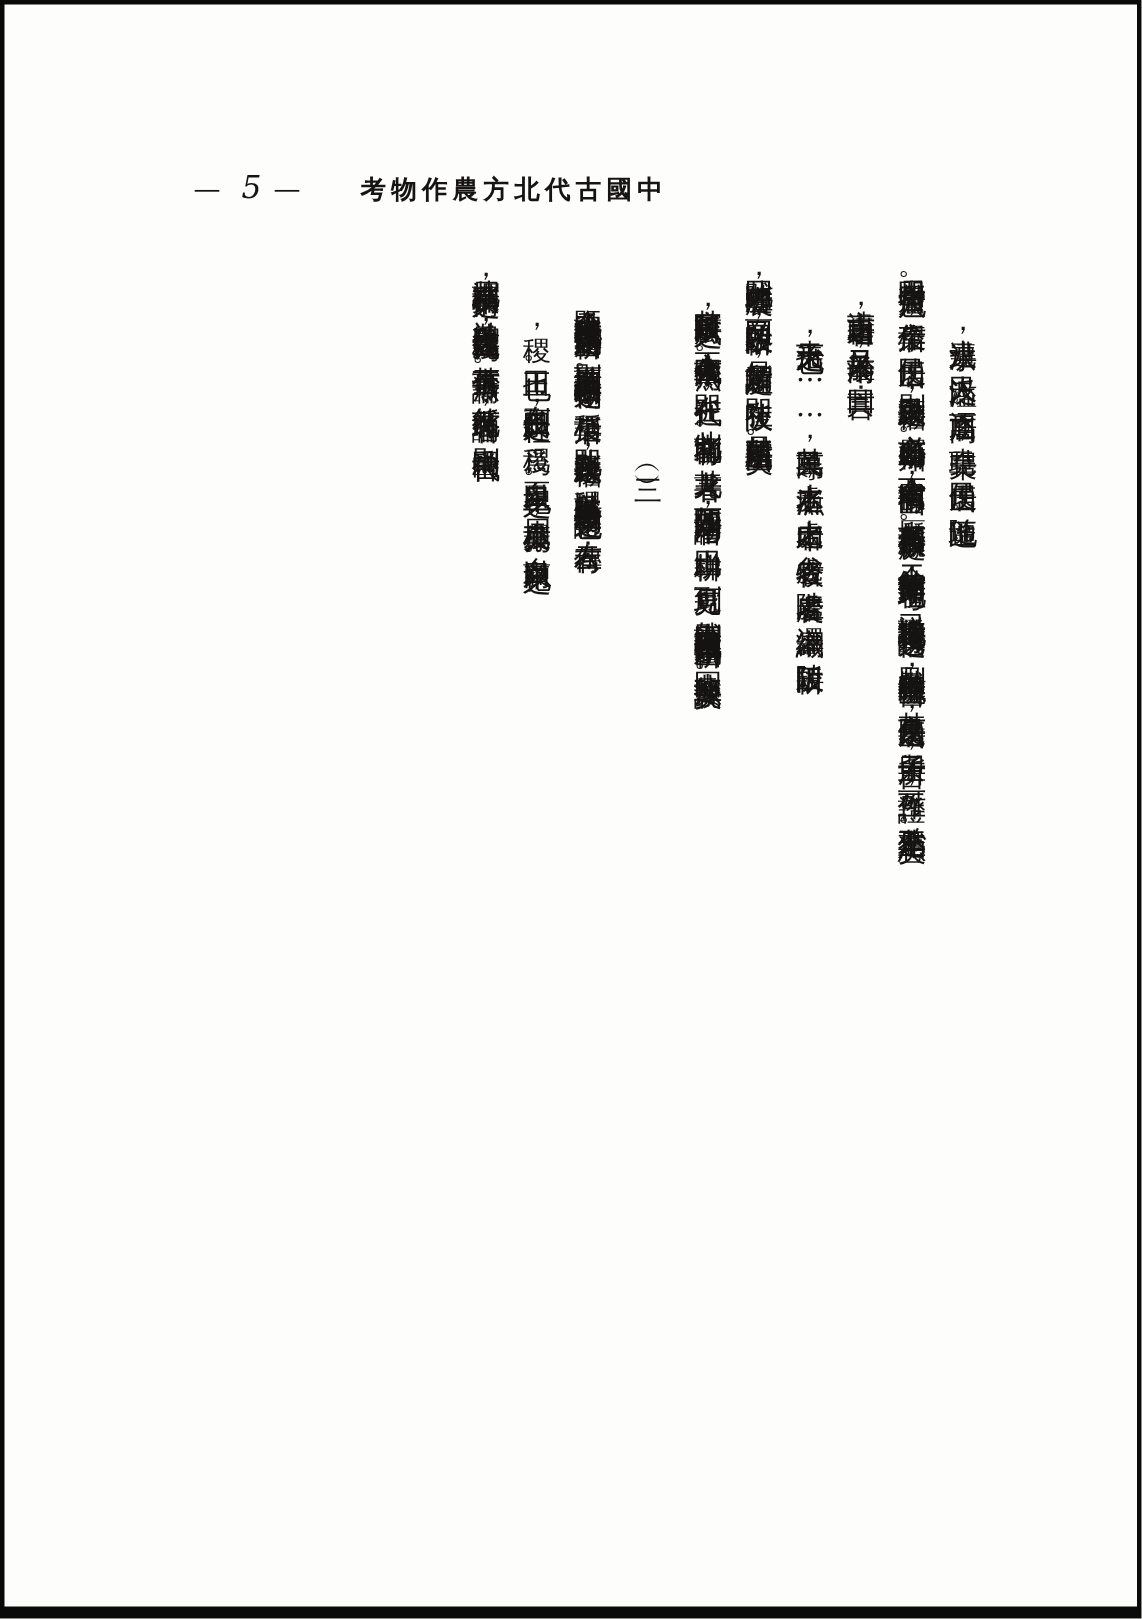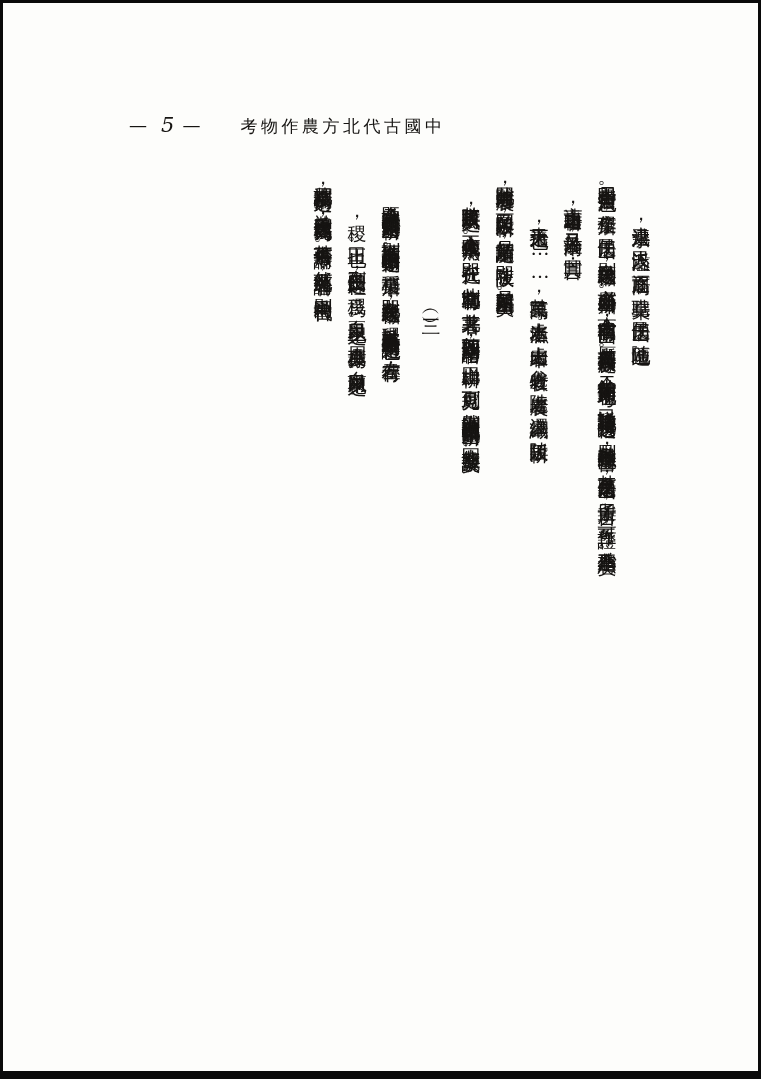--- a/index.html
+++ b/index.html
@@ -26,21 +26,21 @@
     display:flex;align-items:baseline;
     font-size:18px;letter-spacing:6px;
   }
   .page-num{
     font-style:italic;font-size:21px;
     padding:0 8px;letter-spacing:0;
   }
   .running-title{
     margin-left:34px;
     font-size:17px;letter-spacing:3.5px;
-    font-weight:400;
+    font-weight:700;
   }
   
   .text-block{
     position:absolute;
     top:168px;right:99px;
     width:540px;height:842px;
     writing-mode:vertical-rl;
     -webkit-writing-mode:vertical-rl;
     text-orientation:upright;
     font-size:19px;

